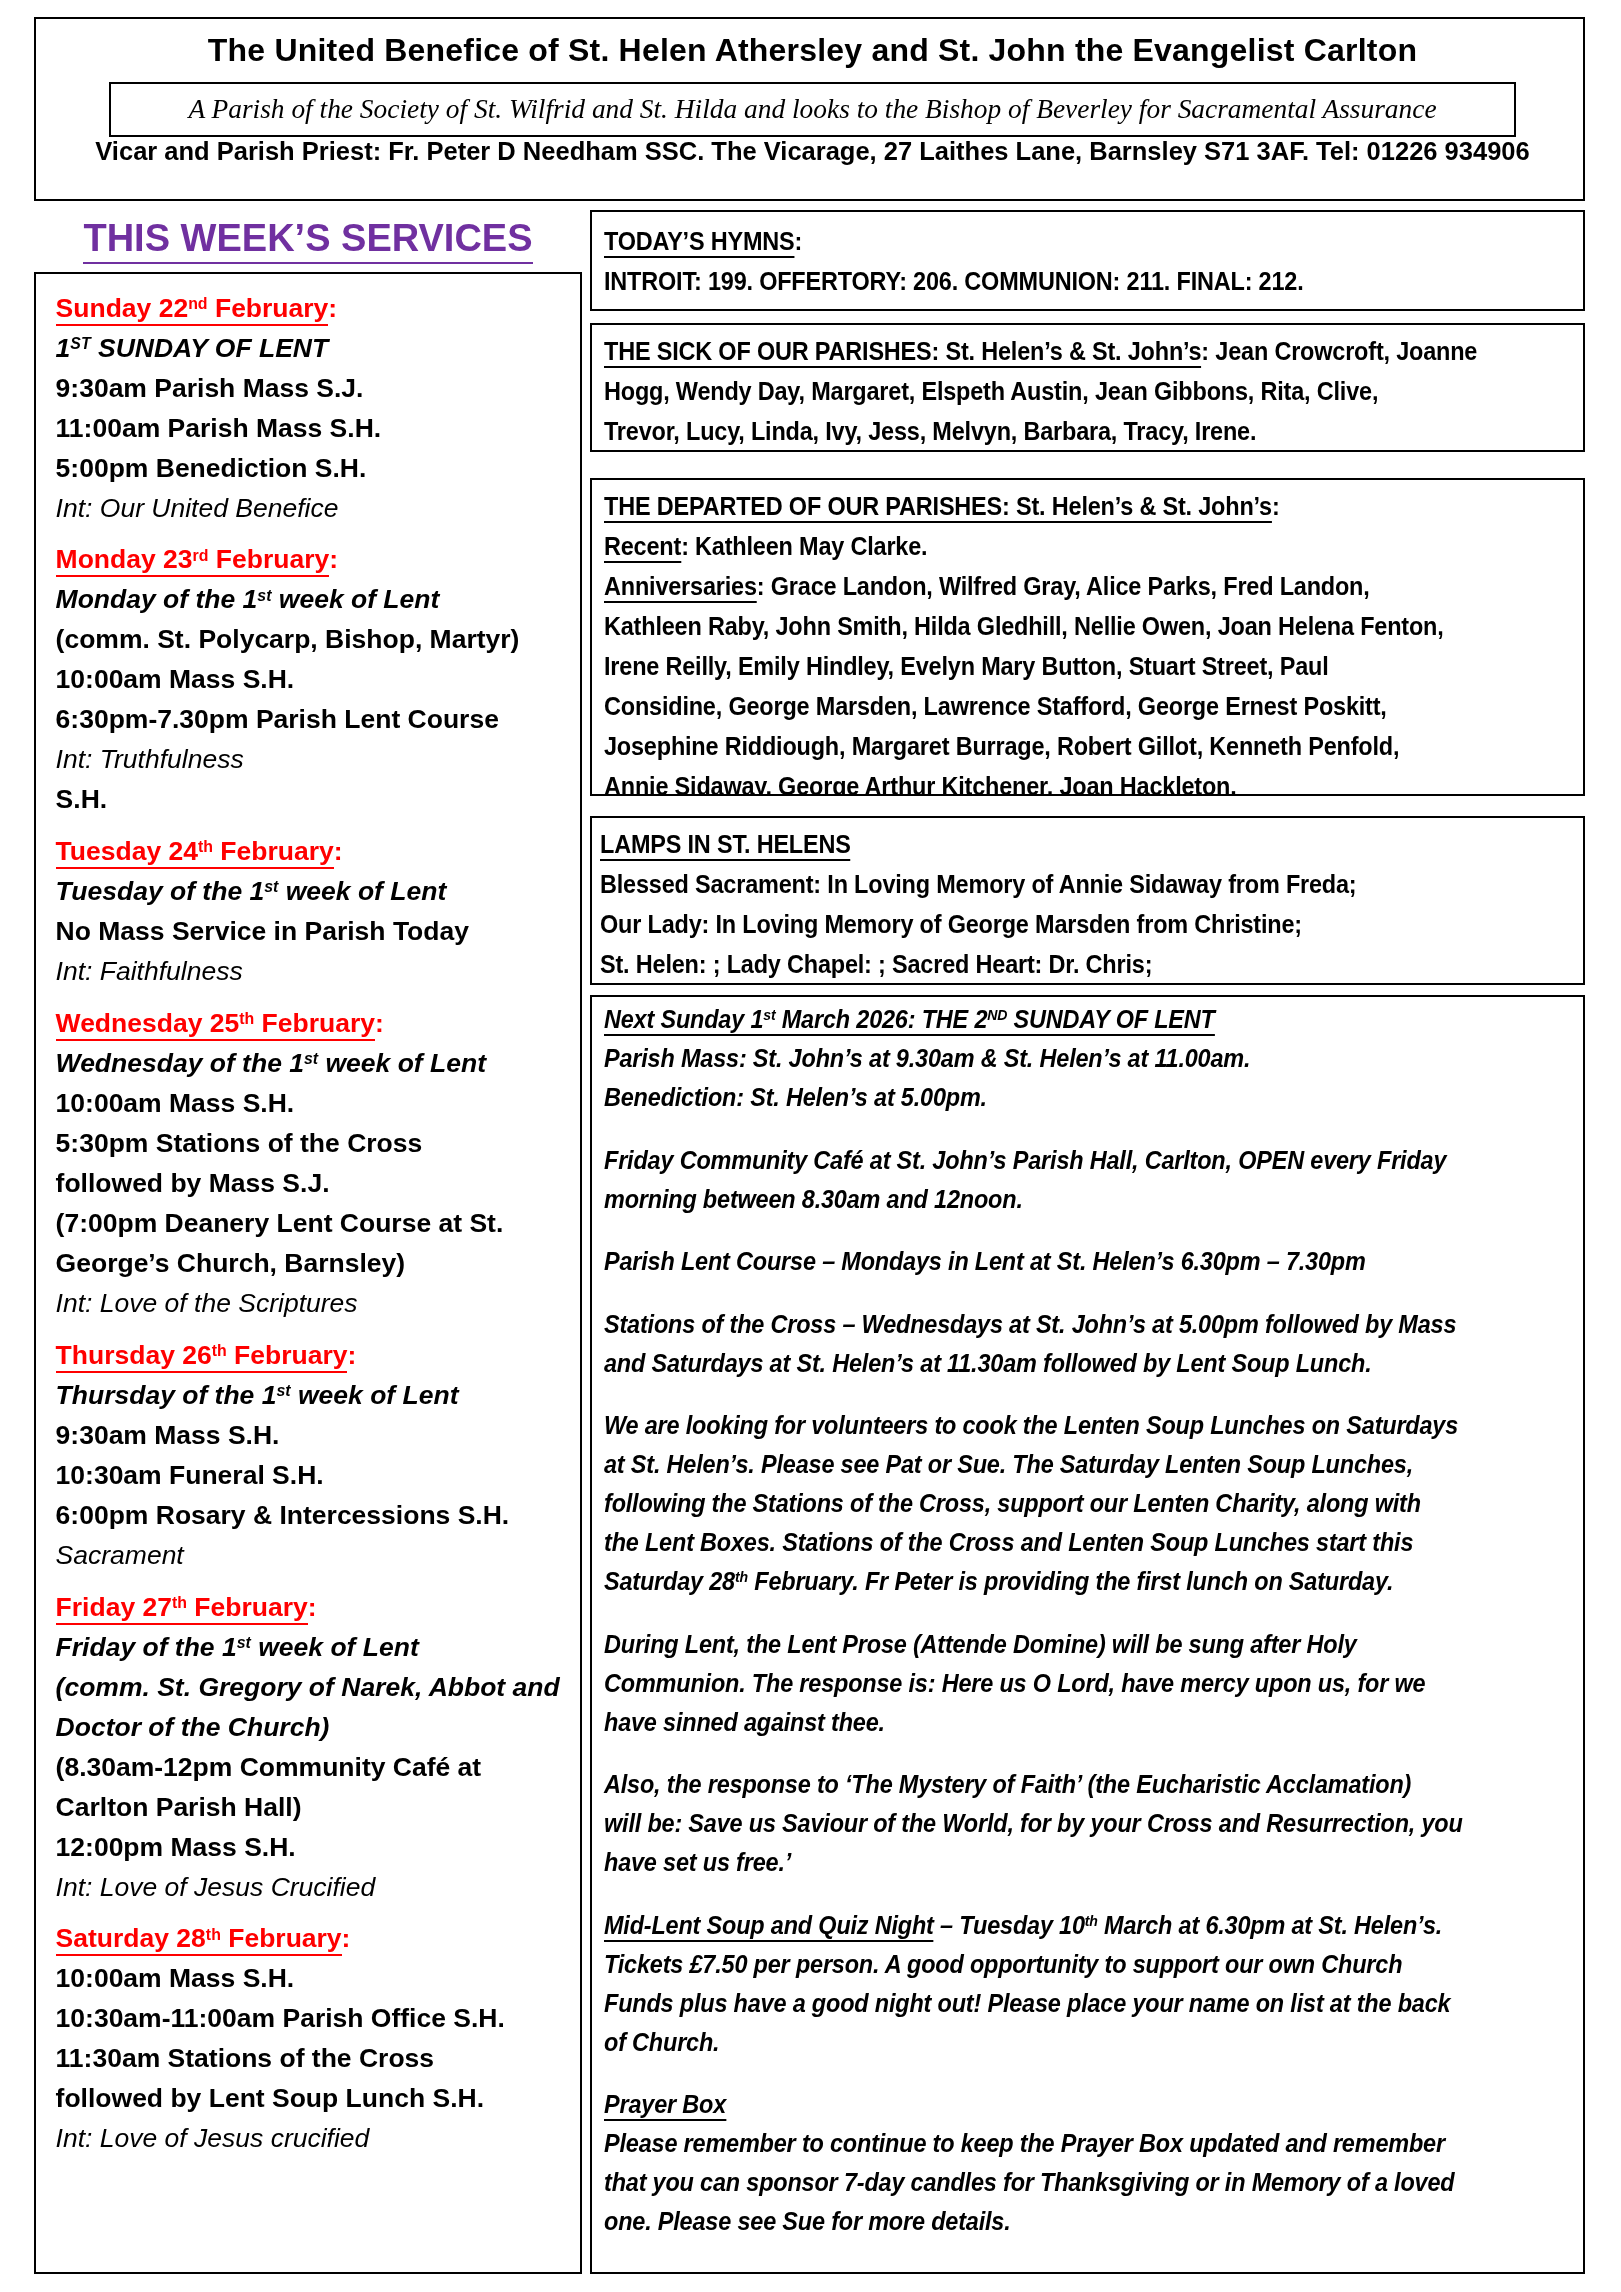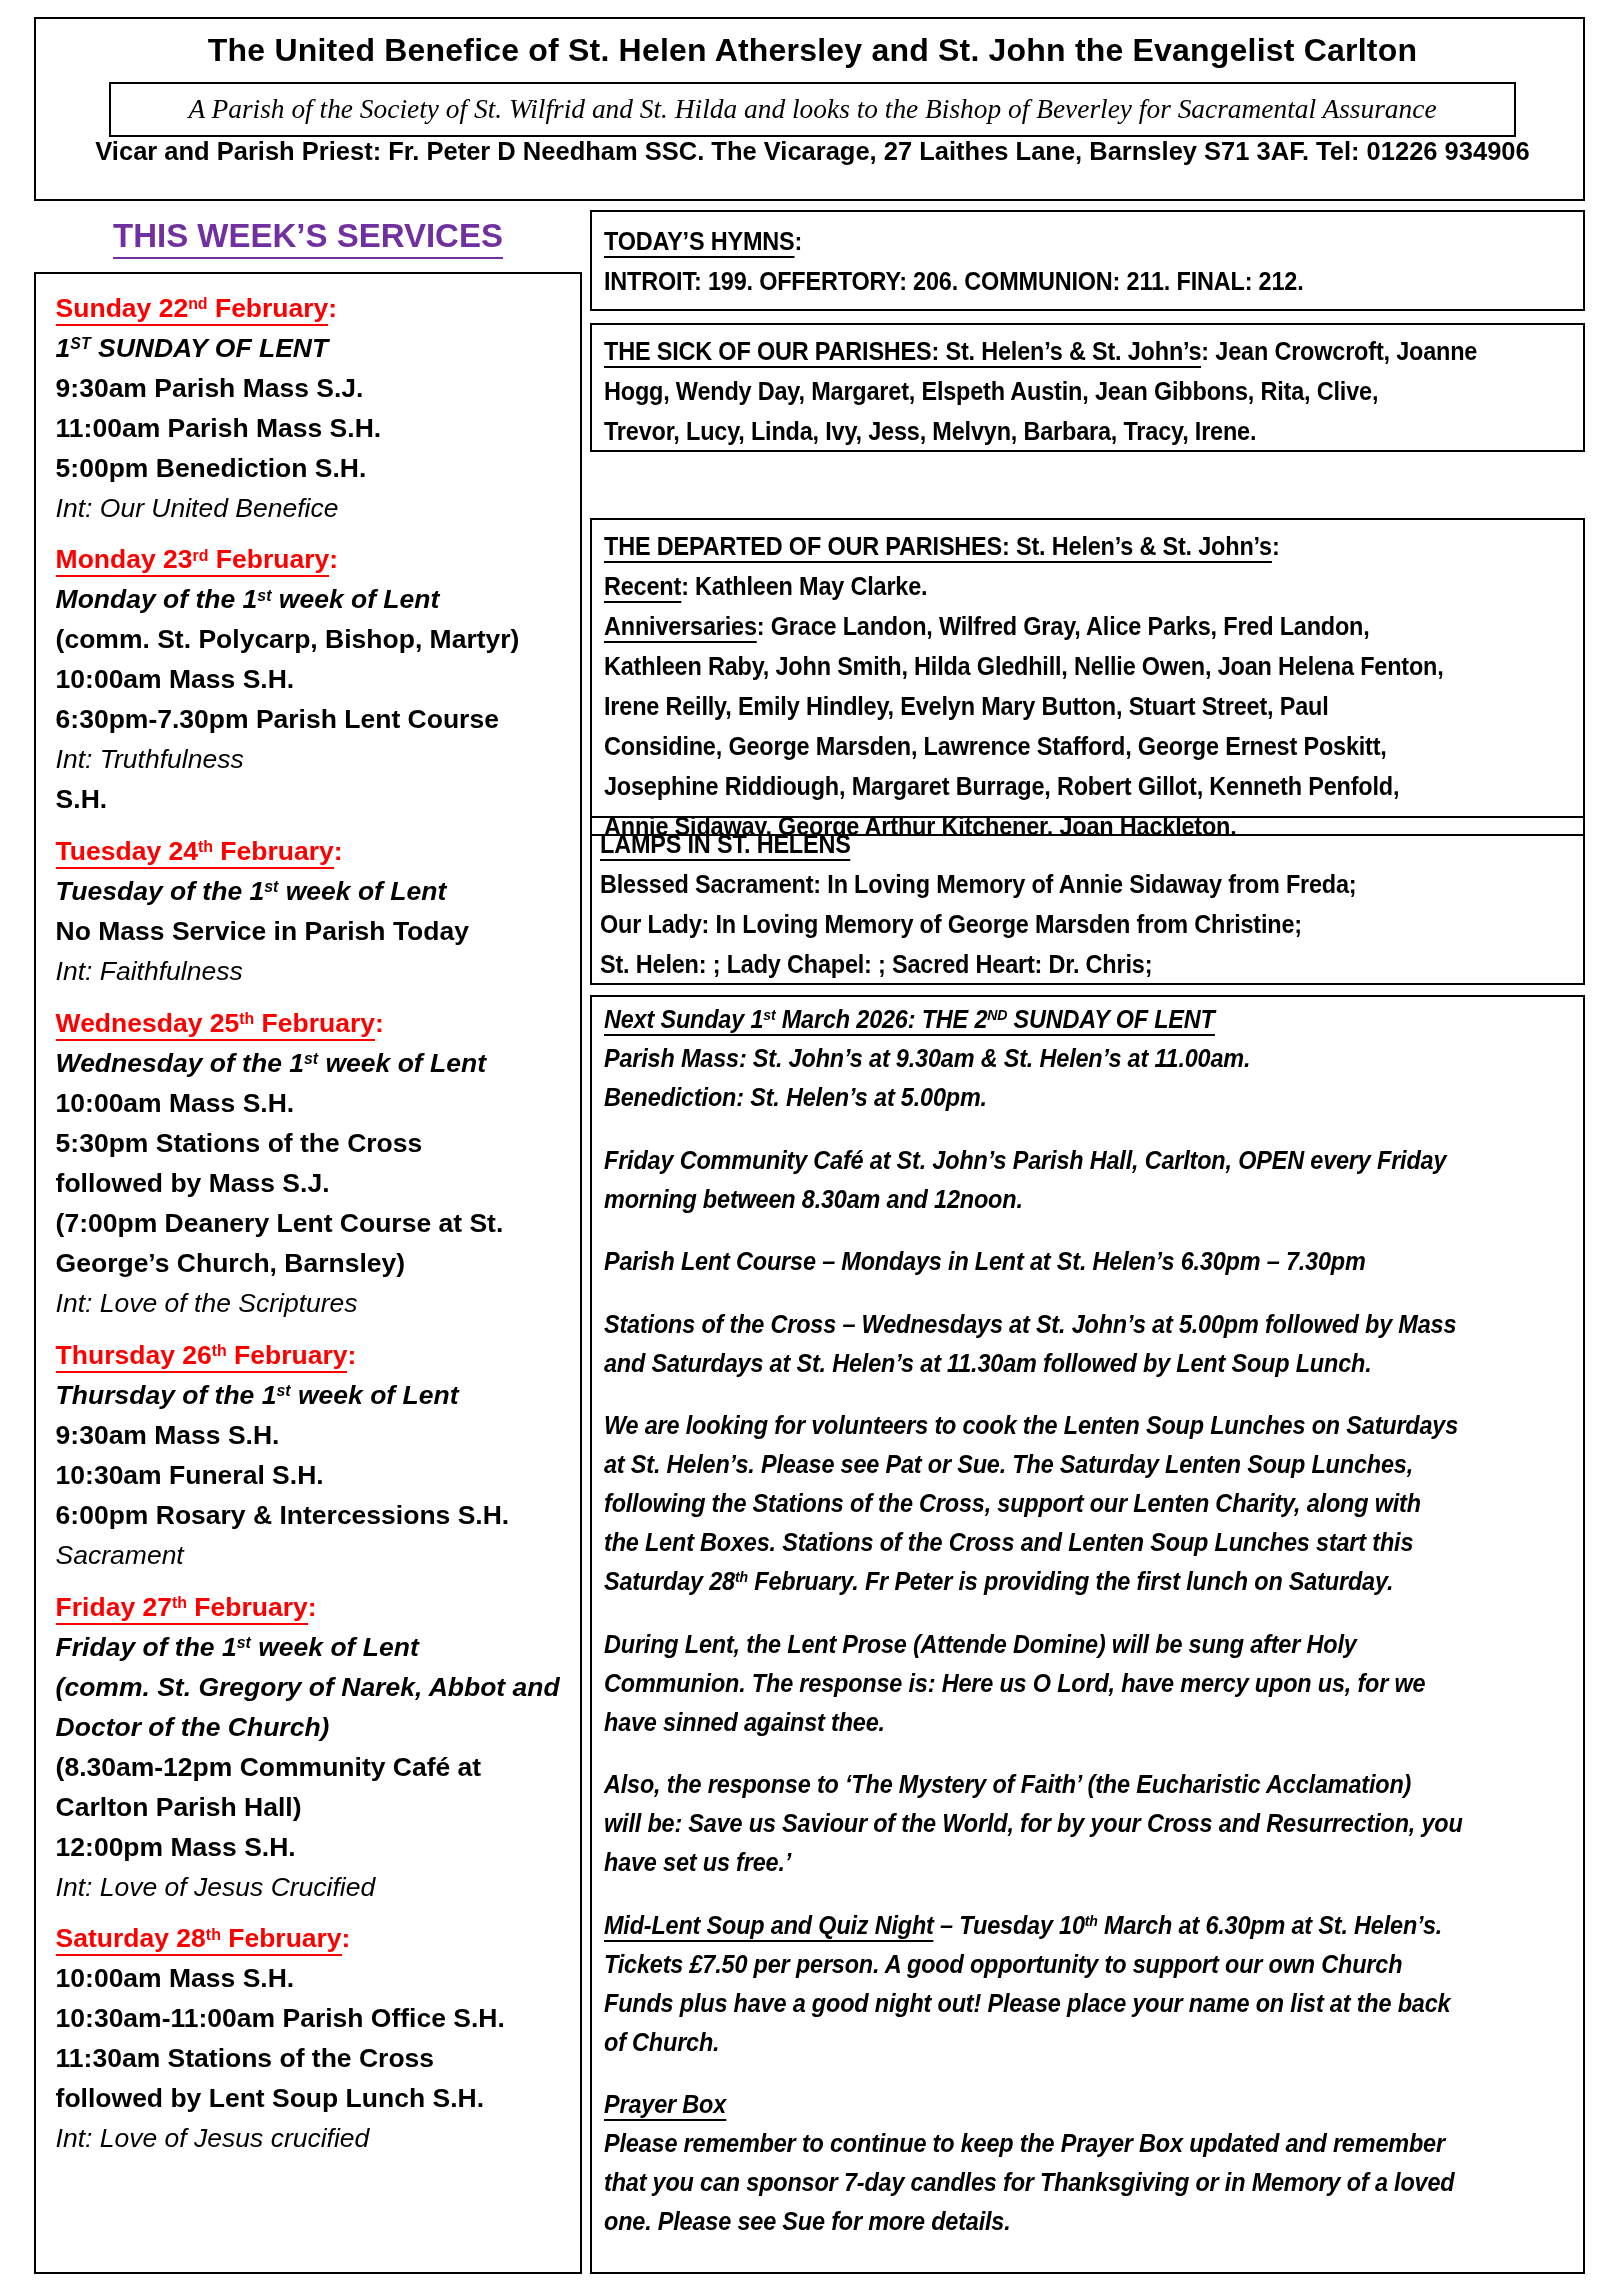--- a/index.html
+++ b/index.html
@@ -49,21 +49,21 @@
     font-size:25.5px;font-weight:bold;
     white-space:nowrap;
   }
   
   .services-title{
     position:absolute;left:34px;top:217px;width:548px;
     text-align:center;white-space:nowrap;
   }
   .services-title .uw{
     color:var(--purple);
-    font-size:33px;font-weight:bold;
+    font-size:38px;font-weight:bold;
     border-bottom:2.9px solid currentColor;
     padding-bottom:2.9px;
   }
   #services-box{
     position:absolute;left:34px;top:272px;width:548px;height:2002px;
     border:2.9px solid #000;
     padding:13.7px 11.8px 0 19.6px;
     overflow:hidden;
     font-size:26.5px;line-height:40px;
   }
@@ -94,21 +94,21 @@
     font-size:25.5px;line-height:40px;
     letter-spacing:-0.2px;
   }
   .cond{
     width:1052px;
     transform:scaleX(0.92);
     transform-origin:left top;
   }
   .rbox.todays-hymns{top:210px;height:101px;padding-top:8.8px;}
   .rbox.sick-of-parishes{top:323px;height:129px;}
-  .rbox.departed-of-parishes{top:478px;height:318px;margin-top:40px;}
+  .rbox.departed-of-parishes{top:478px;height:318px;}
   .rbox.lamps{top:816px;height:169px;padding-left:8px;}
   .rbox.notices{
     top:995px;height:1279px;
     font-style:italic;
     line-height:39px;
     padding-top:3px;
   }
   .para{margin-bottom:23.5px;}
 </style>
 </head>

